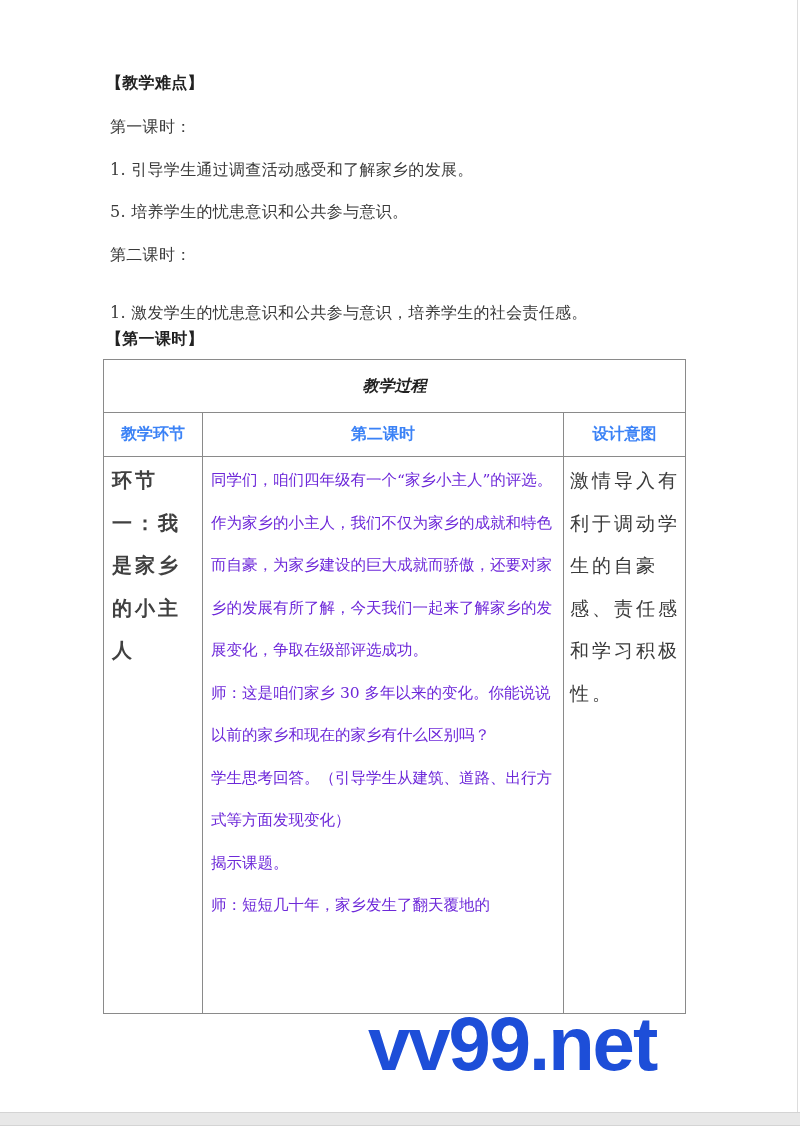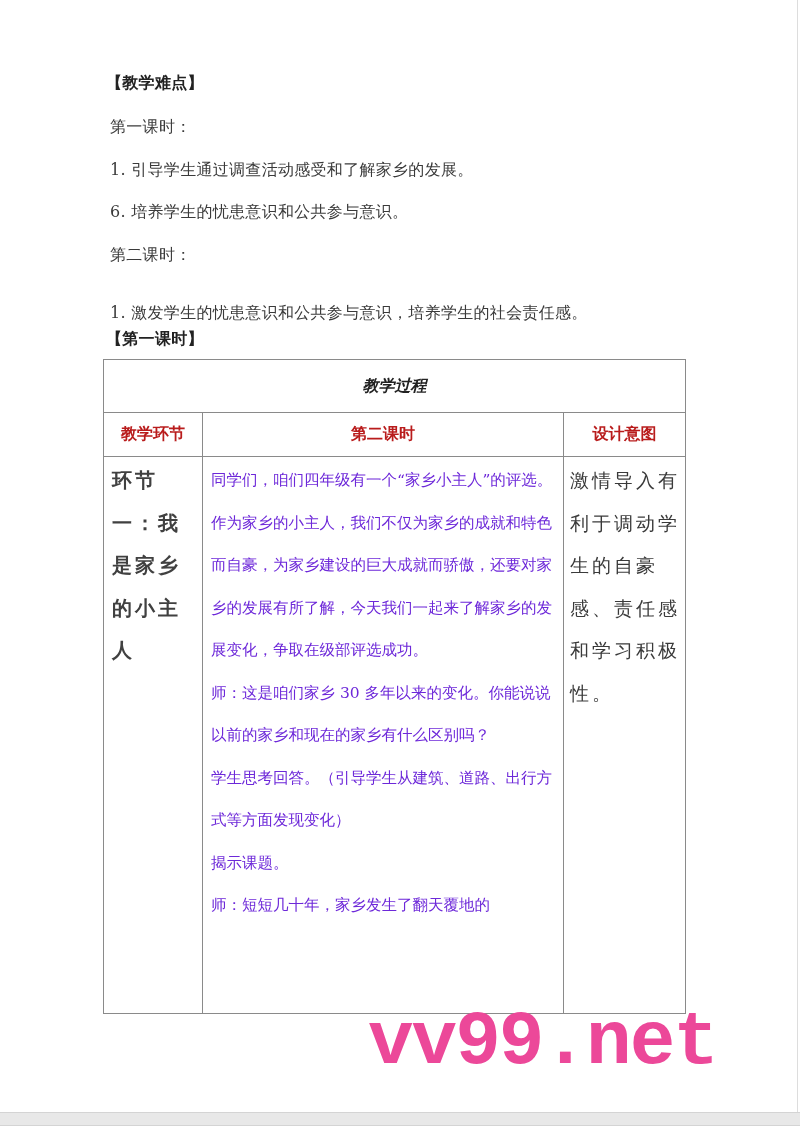--- a/index.html
+++ b/index.html
@@ -12,36 +12,36 @@
   .page { position: absolute; left: 0; top: 0; width: 797px; height: 1112px; background: #fff; border-right: 1px solid #ddd; }
   .sep { position: absolute; left: 0; top: 1112px; width: 800px; height: 12px; background: #e8e8e8; border-top: 1px solid #d4d4d4; border-bottom: 1px solid #d4d4d4; }
   .line { position: absolute; left: 110px; font-size: 16px; color: #3a3a3a; white-space: nowrap; letter-spacing: 0.3px; }
   .heading { font-weight: bold; color: #222; font-family: "DejaVu Sans", sans-serif; font-size: 16px; left: 106px; }
   table.proc {
     position: absolute; left: 103px; top: 359px; width: 582px;
     border-collapse: collapse; table-layout: fixed;
   }
   table.proc td { border: 1px solid #8a8a8a; padding: 0; vertical-align: top; }
   .title-cell { height: 52px; text-align: center; vertical-align: middle !important; font-weight: bold; font-family: "DejaVu Sans", sans-serif; font-size: 16px; color: #222; font-style: italic; }
-  .hdr { height: 43px; text-align: center; vertical-align: middle !important; font-weight: bold; font-family: "DejaVu Sans", sans-serif; font-size: 16px; color: #b91c1c; }
+  .hdr { height: 43px; text-align: center; vertical-align: middle !important; font-weight: bold; font-family: "DejaVu Sans", sans-serif; font-size: 16px; color: #3b82f6; }
   .body-row td { height: 554px; }
   .stage { font-weight: bold; font-family: "DejaVu Sans", sans-serif; font-size: 20px; color: #404040; line-height: 42.5px; padding: 2px 6px 0 8px !important; letter-spacing: 3px; }
   .activity { font-size: 15.5px; line-height: 42.5px; padding: 2px 4px 0 8px !important; color: #6d28d9; }
   .activity p { margin: 0; }
   .intent { font-size: 19px; line-height: 42.5px; padding: 2px 4px 0 6px !important; color: #3a3a3a; letter-spacing: 3px; }
-  .watermark { position: absolute; left: 368px; top: 1000px; font-family: Liberation Mono, monospace; font-weight: bold; font-size: 76px; color: #ec4899; letter-spacing: -2px; }
+  .watermark { position: absolute; left: 368px; top: 1000px; font-family: Liberation Sans, sans-serif; font-weight: bold; font-size: 76px; color: #1d4ed8; letter-spacing: -2px; }
 </style>
 </head>
 <body>
 
 <div class="page">
   <div class="line heading" style="top:73px">【教学难点】</div>
   <div class="line" style="top:117px">第一课时：</div>
   <div class="line" style="top:160px">1. 引导学生通过调查活动感受和了解家乡的发展。</div>
-  <div class="line" style="top:202px">6. 培养学生的忧患意识和公共参与意识。</div>
+  <div class="line" style="top:202px">5. 培养学生的忧患意识和公共参与意识。</div>
   <div class="line" style="top:245px">第二课时：</div>
   <div class="line" style="top:303px">1. 激发学生的忧患意识和公共参与意识，培养学生的社会责任感。</div>
   <div class="line heading" style="top:329px">【第一课时】</div>
 
   <table class="proc">
     <colgroup>
         <col style="width:99px">
         <col style="width:361px">
         <col style="width:122px">
       </colgroup>

